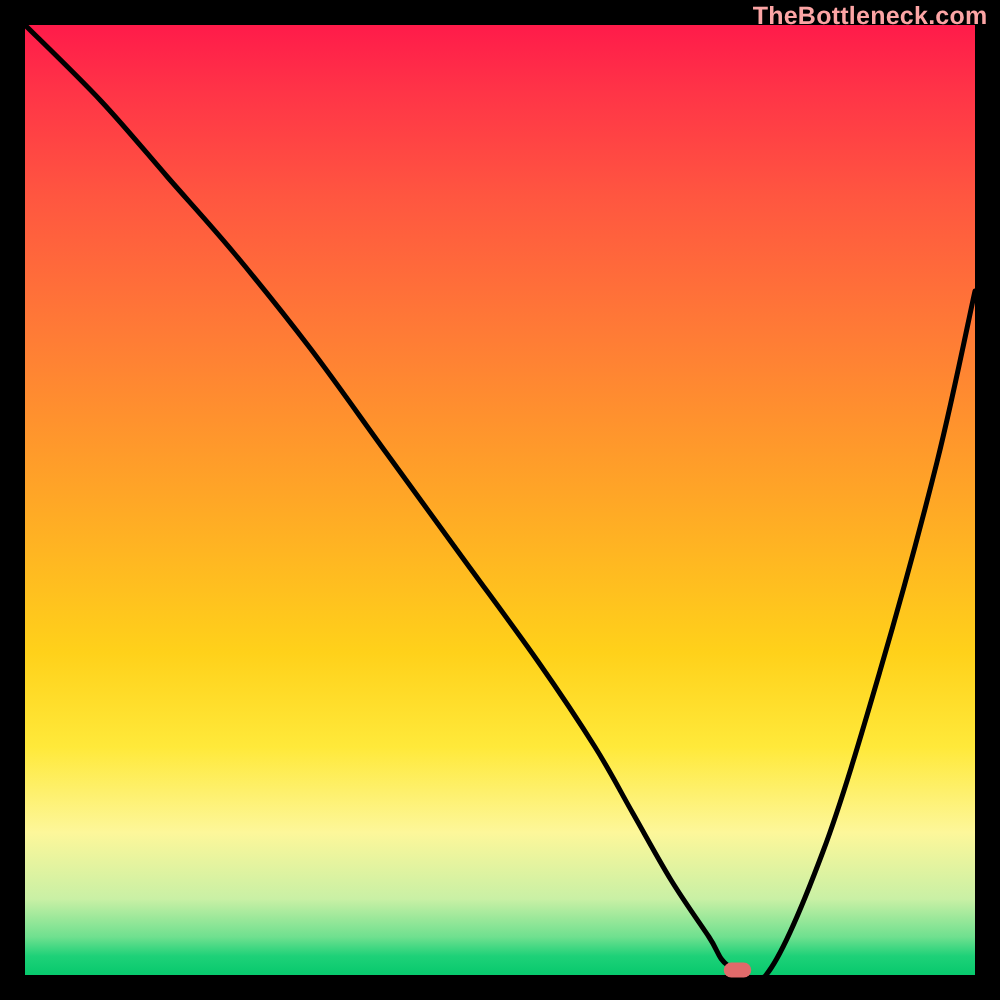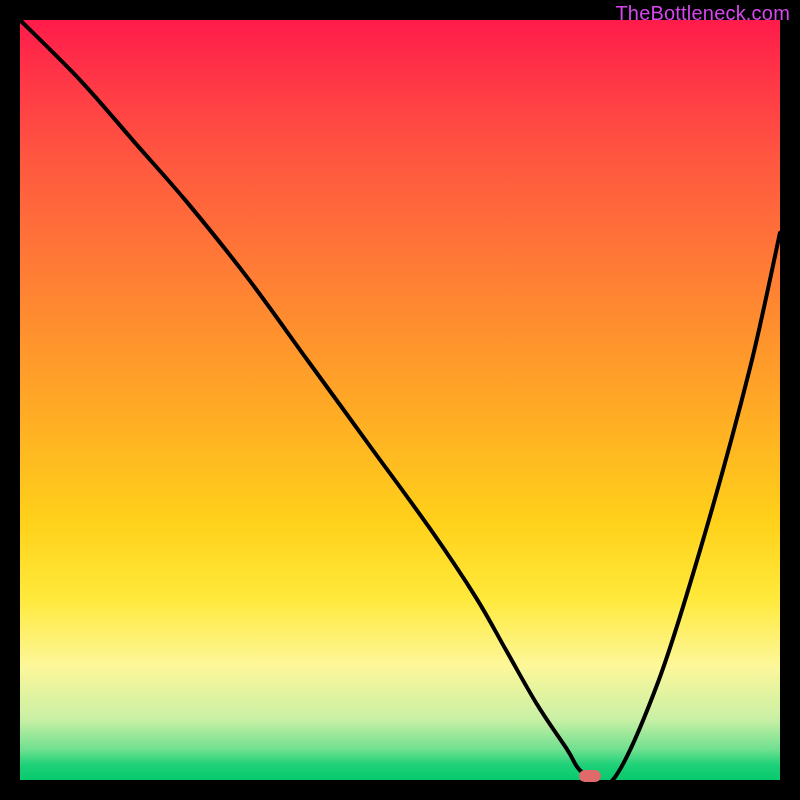--- a/index.html
+++ b/index.html
@@ -61,23 +61,23 @@
     border-radius: 6px;
     background: #e06a6a;
     transform: translate(-50%, -50%);
   }
 
   
   .watermark {
     position: absolute;
     right: 10px;
     top: 2px;
-    color: #d946ef;
+    color: #fca5a5;
     font-size: 20px;
-    font-weight: 400;
+    font-weight: 700;
     letter-spacing: 0.2px;
     user-select: none;
   }
 </style>
 </head>
 <body>
 
 <div class="stage">
 
   <div class="plot"></div>

